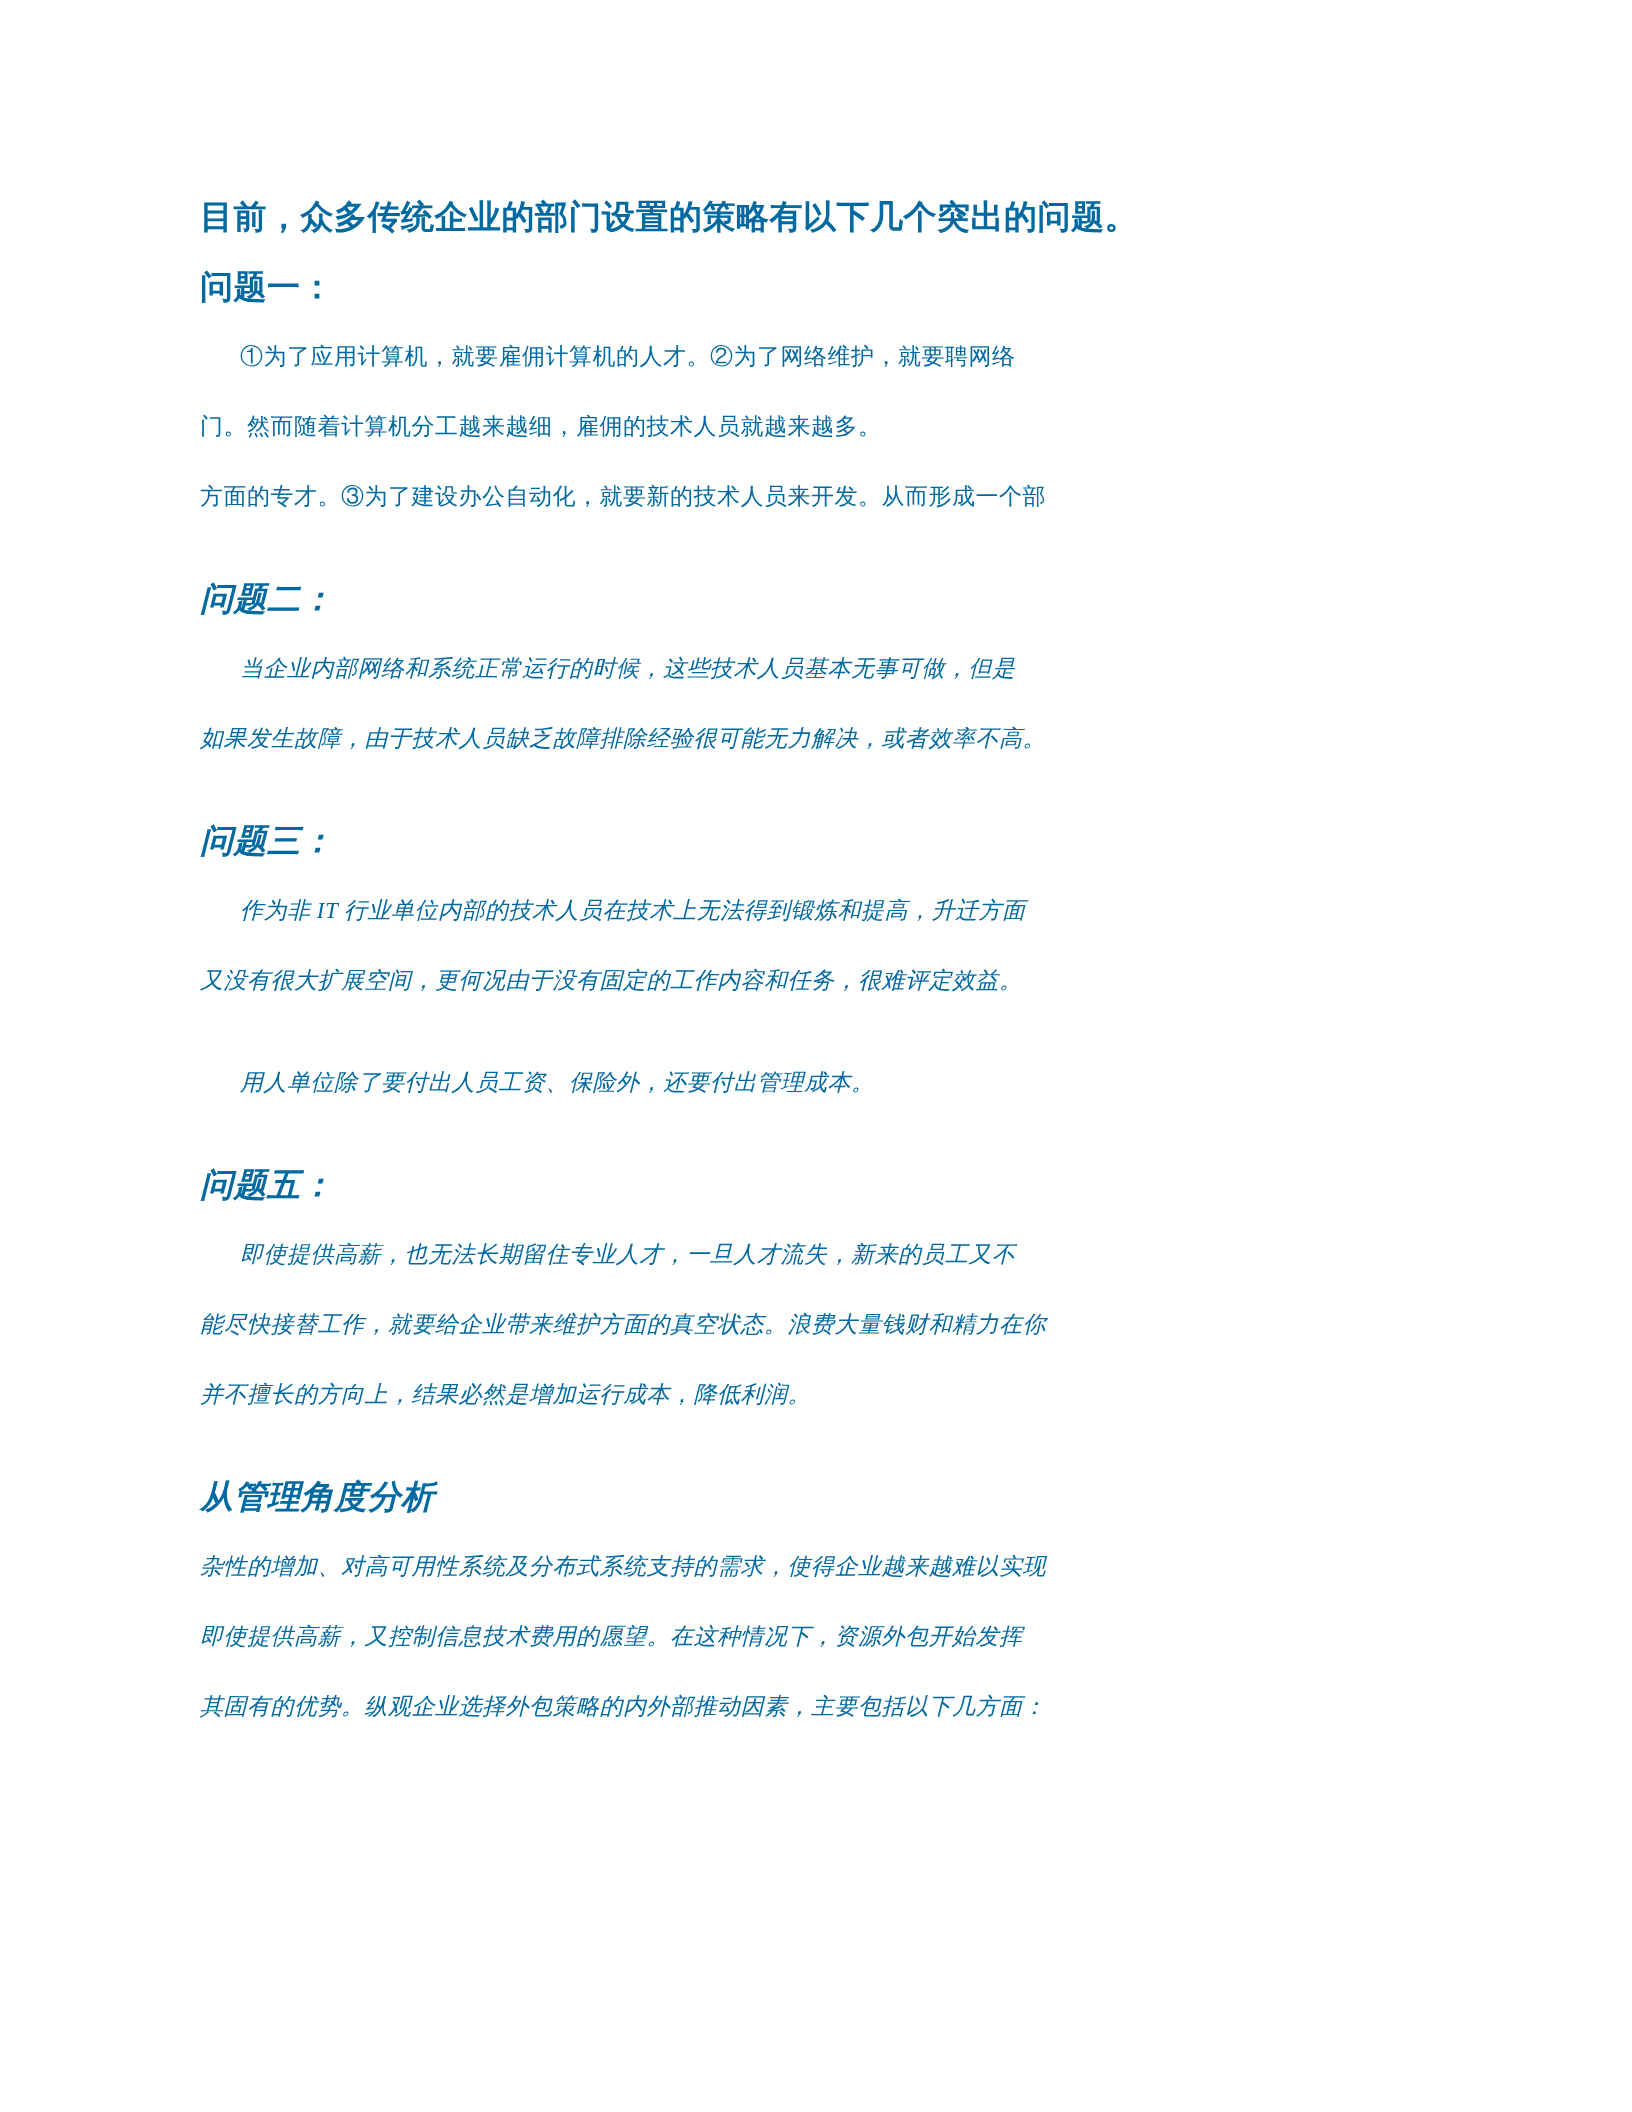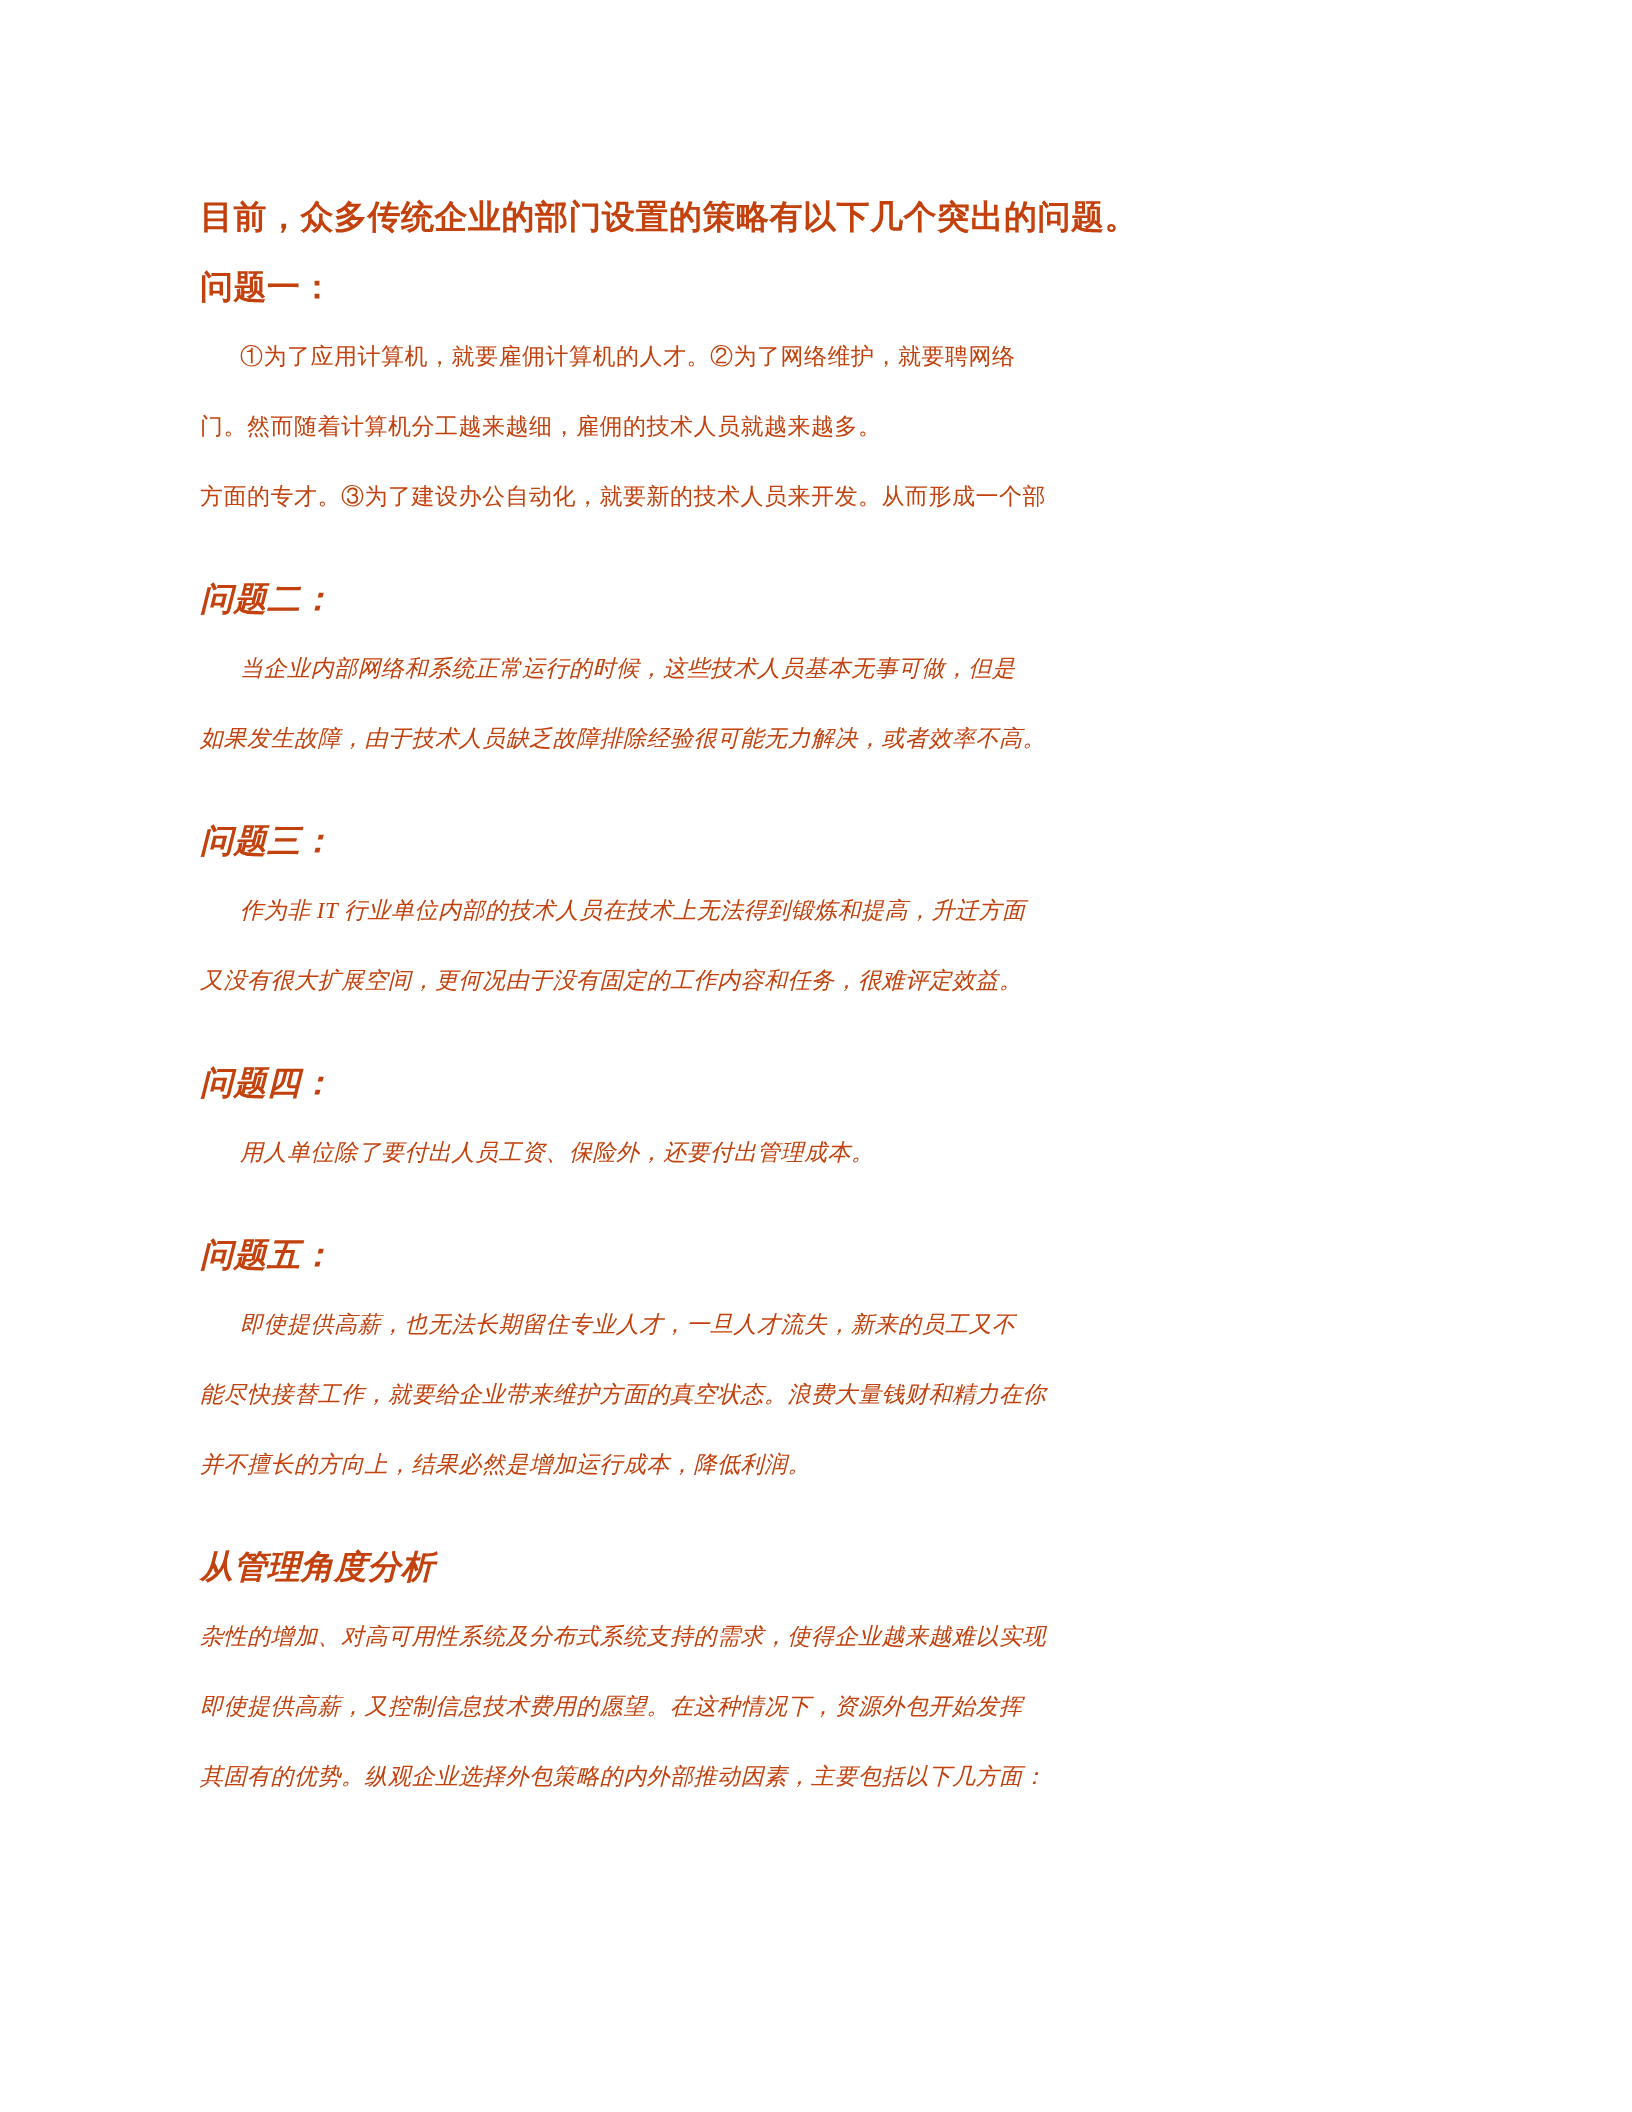--- a/index.html
+++ b/index.html
@@ -6,21 +6,21 @@
     margin: 0;
     padding: 0;
     background: #e8e8e8;
   }
   .page {
     position: relative;
     width: 1632px;
     height: 2112px;
     background: #ffffff;
     font-family: "Liberation Serif", "DejaVu Serif", serif;
-    color: #c2410c;
+    color: #0369a1;
     overflow: hidden;
   }
   .doc {
     position: absolute;
     left: 200px;
     top: 182px;
     width: 1270px;
   }
   .doc-title {
     font-size: 33px;
@@ -71,21 +71,20 @@
       <div class="line">如果发生故障，由于技术人员缺乏故障排除经验很可能无力解决，或者效率不高。</div>
     </section>
 
     <section class="section">
       <div class="section-heading">问题三：</div>
       <div class="line indent">作为非 IT 行业单位内部的技术人员在技术上无法得到锻炼和提高，升迁方面</div>
       <div class="line">又没有很大扩展空间，更何况由于没有固定的工作内容和任务，很难评定效益。</div>
     </section>
 
     <section class="section">
-      <div class="section-heading">问题四：</div>
       <div class="line indent">用人单位除了要付出人员工资、保险外，还要付出管理成本。</div>
     </section>
 
     <section class="section">
       <div class="section-heading">问题五：</div>
       <div class="line indent">即使提供高薪，也无法长期留住专业人才，一旦人才流失，新来的员工又不</div>
       <div class="line">能尽快接替工作，就要给企业带来维护方面的真空状态。浪费大量钱财和精力在你</div>
       <div class="line">并不擅长的方向上，结果必然是增加运行成本，降低利润。</div>
     </section>
 

